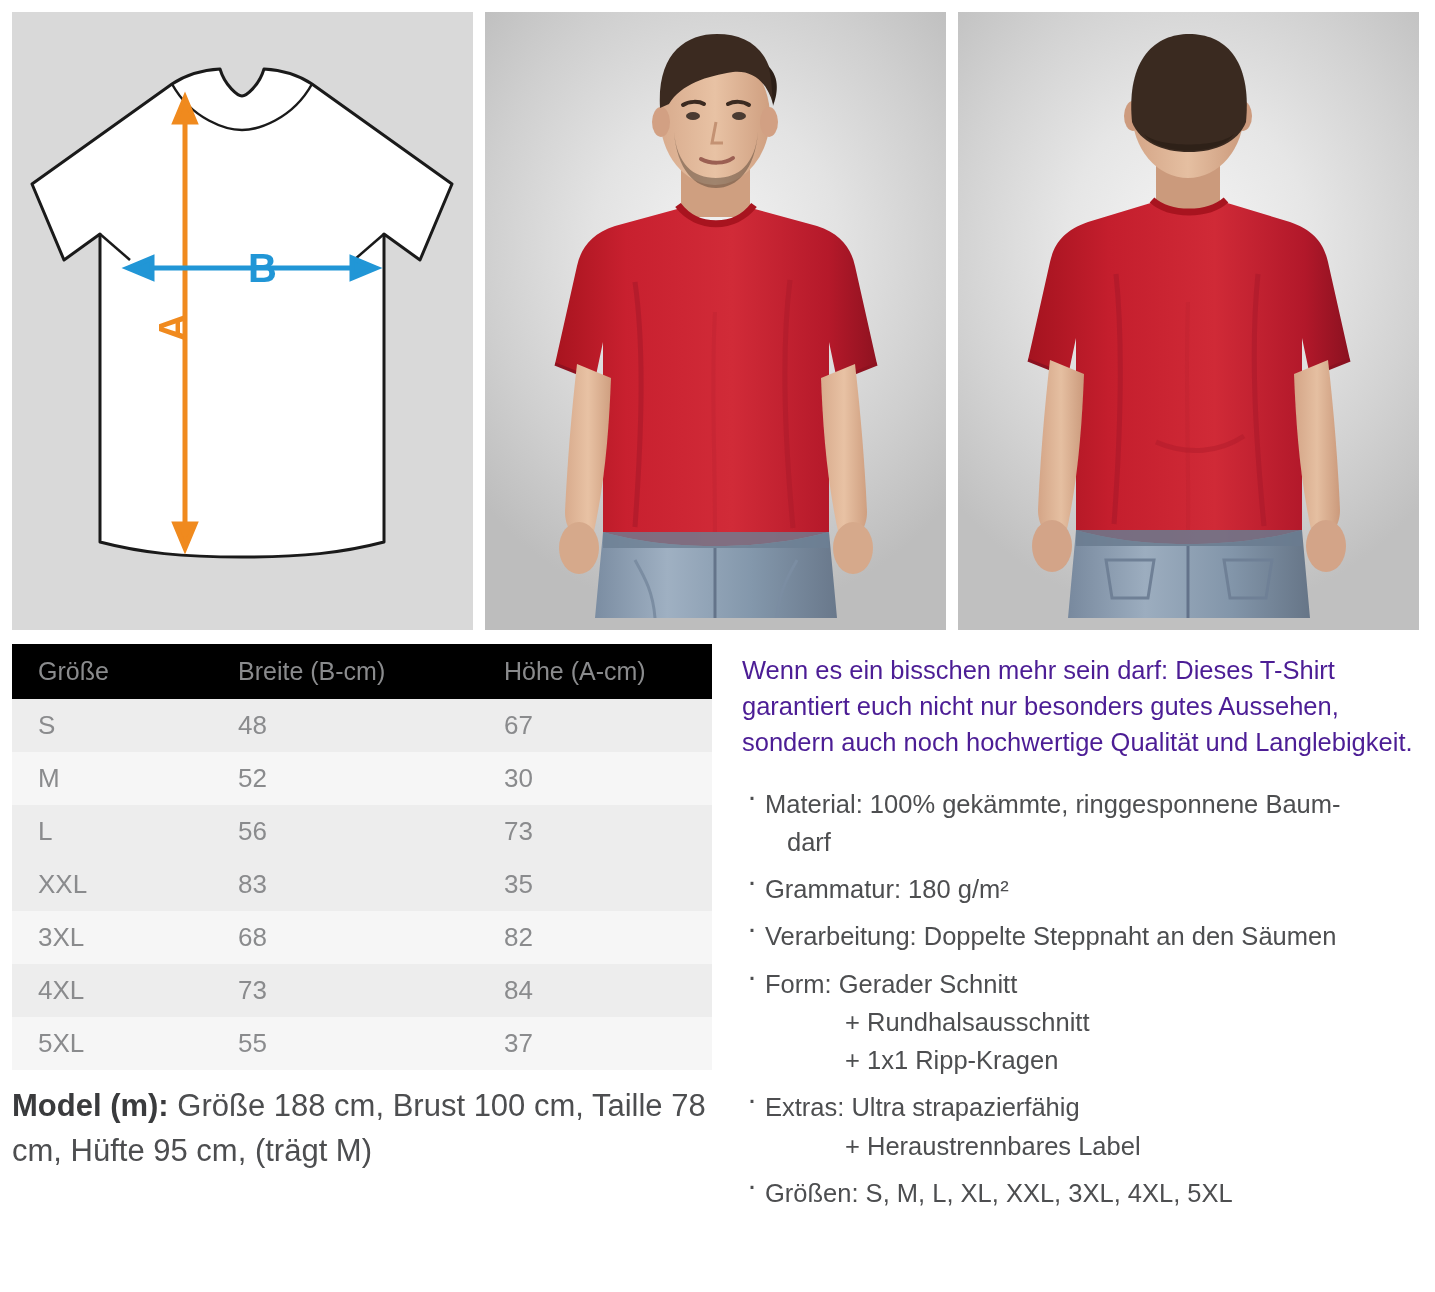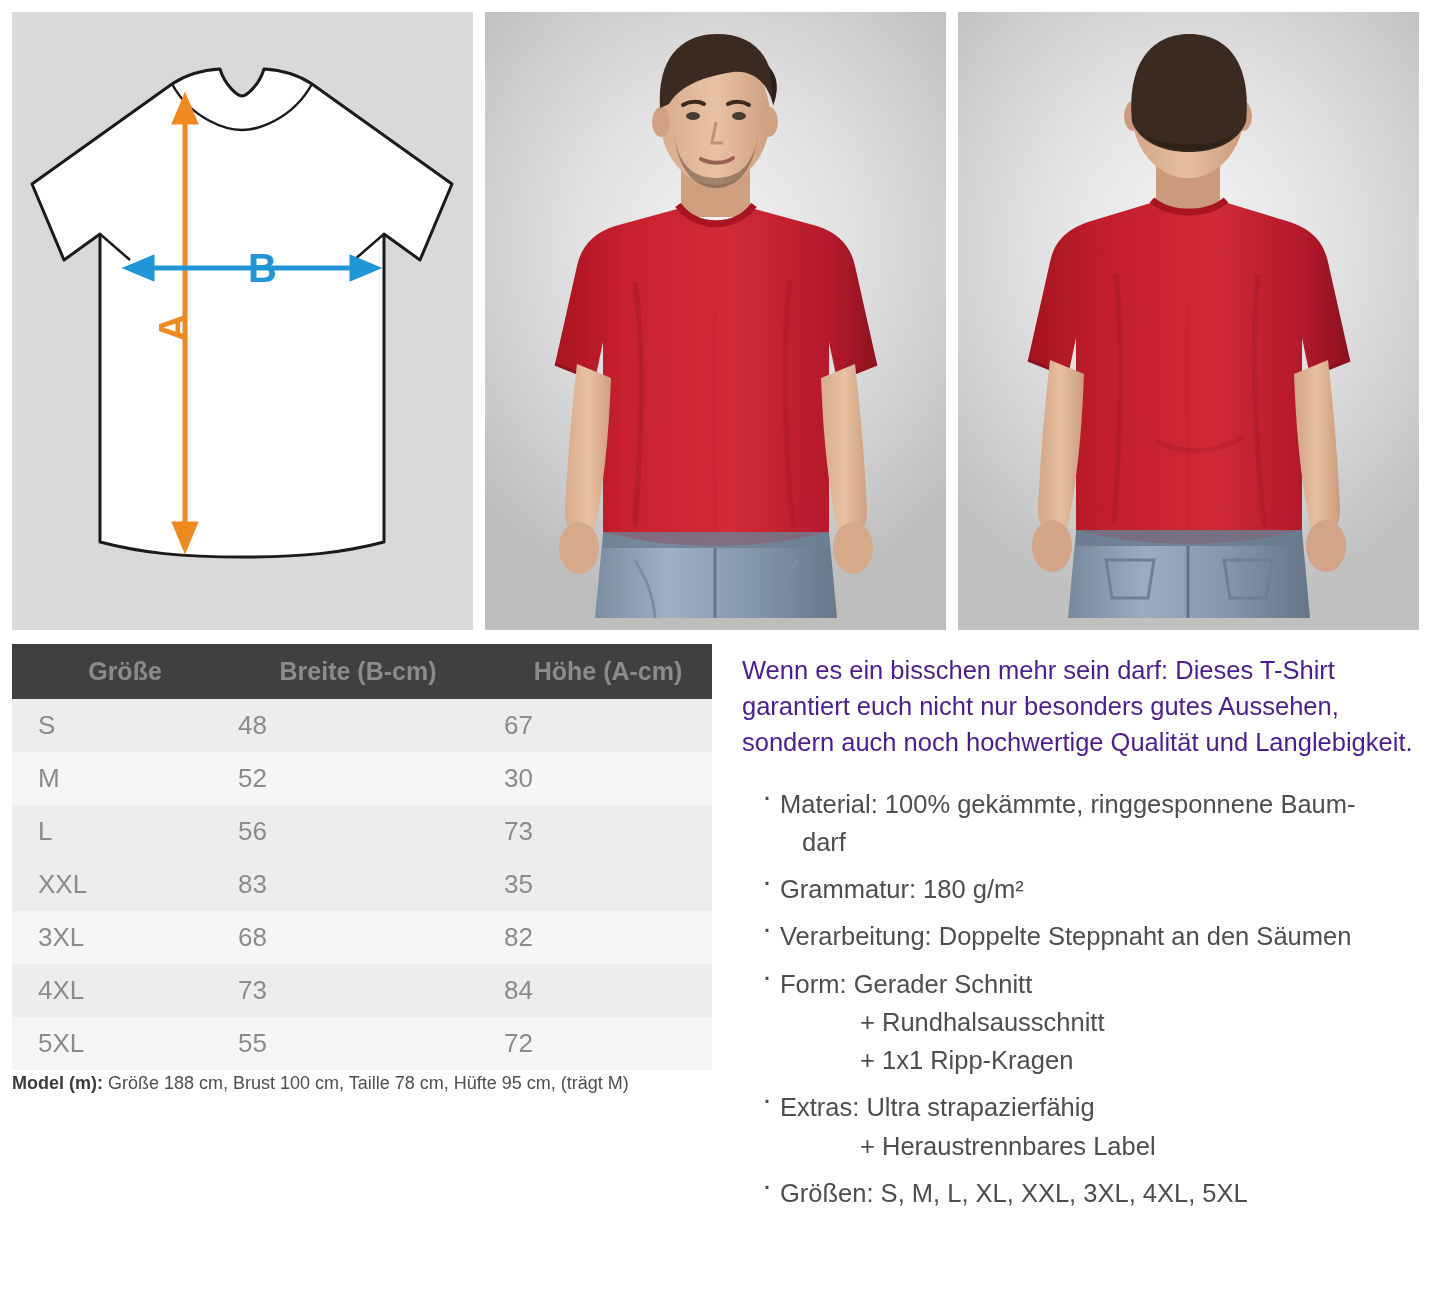--- a/index.html
+++ b/index.html
@@ -58,24 +58,24 @@
   .right-col { width: 680px; padding-top: 8px; }
 
   
   table.size-table {
     border-collapse: collapse;
     width: 700px;
     font-size: 25px;
     color: #8a8b8d;
   }
   table.size-table th {
-    text-align: center;
-    font-weight: bold;
+    text-align: left;
+    font-weight: normal;
     padding: 13px 0 13px 26px;
-    background: #404040;
+    background: #000000;
     color: #8a8b8d;
     font-size: 25px;
   }
   table.size-table td {
     padding: 11px 0 11px 26px;
     font-size: 26px;
     color: #8a8b8d;
   }
   table.size-table tr.odd td { background: #ededed; }
   table.size-table tr.even td { background: #f6f6f6; }
@@ -83,36 +83,37 @@
   .col-width { width: 266px; }
   .col-height{ width: 234px; }
 
   .note {
     font-size: 25px;
     color: #4d4e50;
     margin-top: 18px;
     line-height: 1.35;
   }
   .model-line {
-    font-size: 18px;
+    font-size: 31px;
     color: #4d4e50;
+    margin-top: 14px;
     line-height: 1.45;
   }
   .model-line b { color: #3a3b3d; }
 
   
   .intro {
     font-size: 25.5px;
     line-height: 1.42;
     color: #4c1d95;
     margin: 0 0 24px 0;
   }
   ul.specs {
     list-style: none;
-    margin: 16px;
+    margin: 1px;
     padding: 0;
     font-size: 25.5px;
     line-height: 1.5;
     color: #4d4e50;
   }
   ul.specs > li {
     position: relative;
     padding-left: 22px;
     margin-bottom: 9px;
   }
@@ -354,21 +355,21 @@
             <td>82</td>
           </tr>
           <tr class="odd">
             <td>4XL</td>
             <td>73</td>
             <td>84</td>
           </tr>
           <tr class="even">
             <td>5XL</td>
             <td>55</td>
-            <td>72</td>
+            <td>37</td>
           </tr>
         </tbody>
       </table>
 
 
       <div class="model-line">
         <b>Model (m):</b><span> Größe 188 cm, Brust 100 cm, Taille 78 cm, Hüfte 95 cm, (trägt M)</span>
       </div>
     </div>
 

